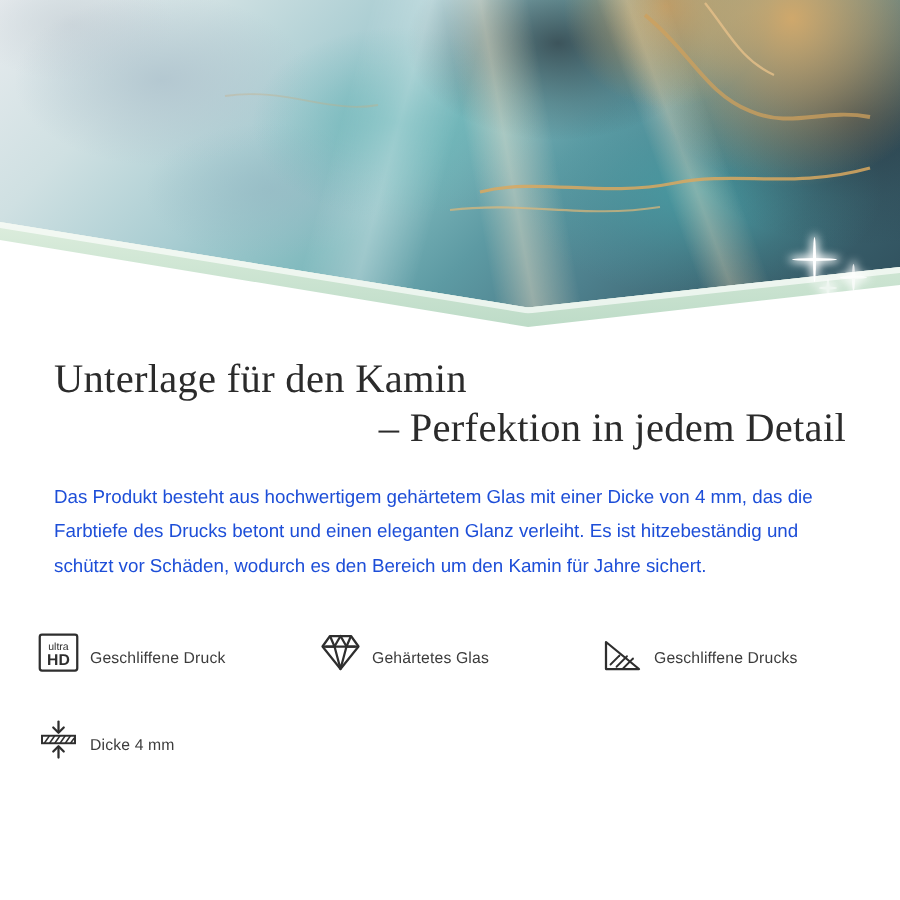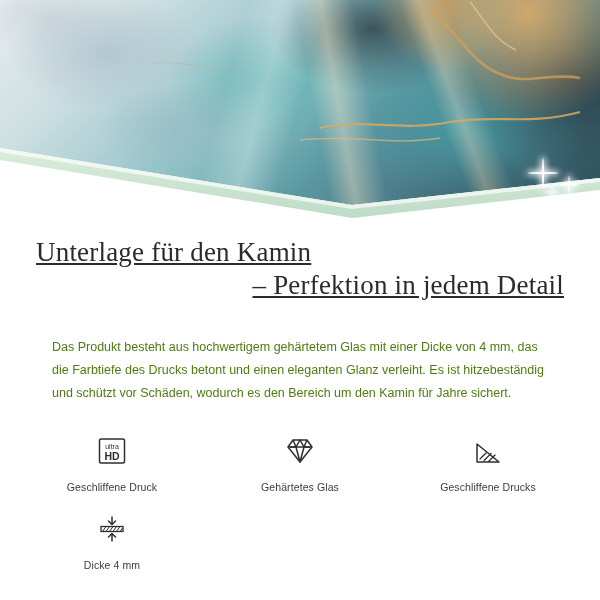--- a/index.html
+++ b/index.html
@@ -123,43 +123,42 @@
   }
   .headline {
     margin: 0;
     padding-top: 14px;
     font-family: "Liberation Serif", serif;
     font-size: 27px;
     line-height: 33px;
     font-weight: 400;
     color: #2b2b2b;
     letter-spacing: .2px;
-    text-decoration: underline;
   }
   .headline .line2 { display: block; text-align: right; }
   .body-copy {
-    margin: 16px;
+    margin: 0;
     padding-top: 18px;
     font-size: 12.5px;
     line-height: 23px;
-    color: #4d7c0f;
+    color: #1d4ed8;
     max-width: 530px;
   }
 
   
   .features {
     margin-top: 24px;
     display: grid;
     grid-template-columns: repeat(3, 1fr);
     row-gap: 14px;
     padding: 0 18px;
   }
   .feature {
     display: flex;
-    flex-direction: column;
+    flex-direction: row;
     align-items: center;
     justify-content: flex-start;
   }
   .feature-icon {
     height: 44px;
     display: flex;
     align-items: center;
     justify-content: center;
   }
   .feature-label {

